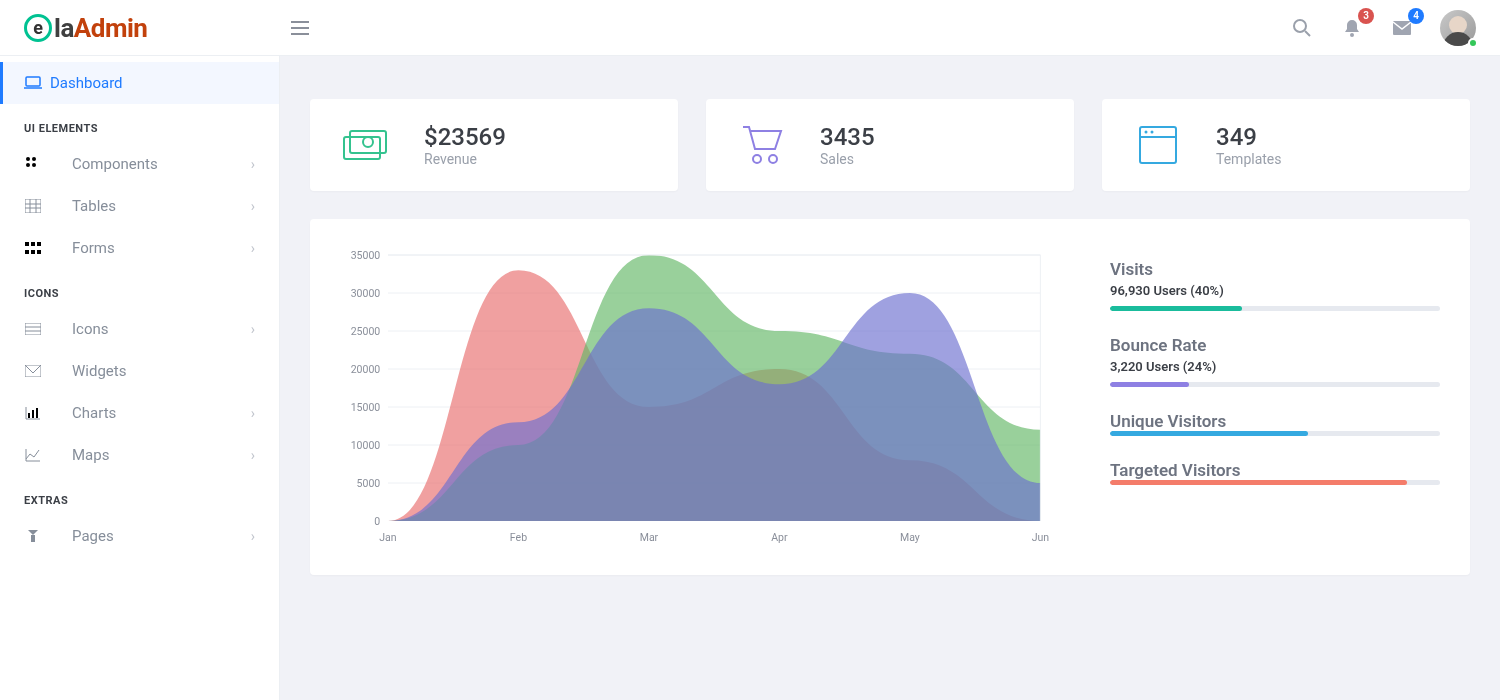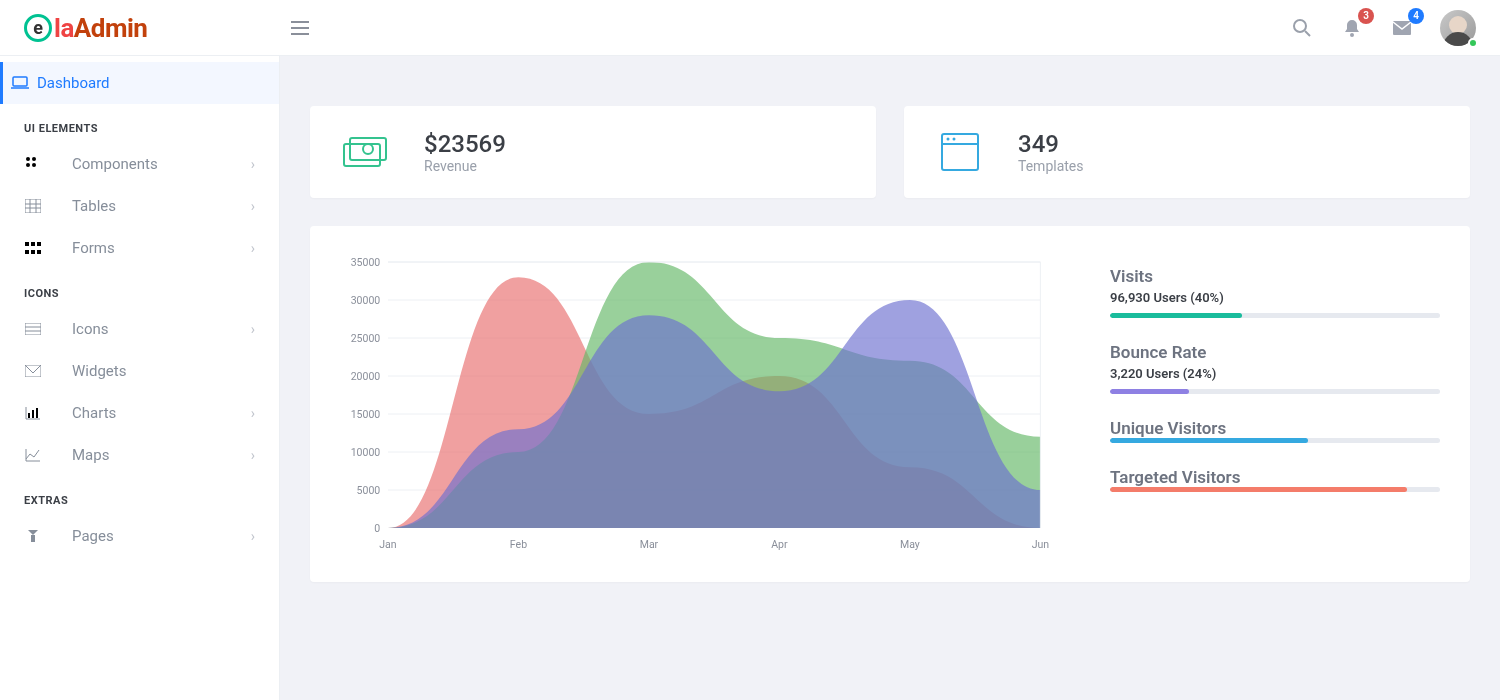--- a/index.html
+++ b/index.html
@@ -92,36 +92,36 @@
     border-right: 1px solid #eceff3;
   }
   .sidebar .nav-item {
     display: flex; align-items: center;
     padding: 12px 24px;
     color: #868e9a; font-size: 15px;
     gap: 30px; cursor: pointer;
   }
   .sidebar .nav-item.active {
     color: #1f7bff; background: #f3f7ff;
-    border-left: 3px solid #1f7bff; padding-left: 8px; gap: 8px;
+    border-left: 3px solid #1f7bff; padding-left: 21px; gap: 8px;
   }
   .sidebar .nav-item .nav-icon {
     width: 18px; display: flex; align-items: center; justify-content: center;
   }
   .sidebar .nav-item .label { flex: 1; }
   .sidebar .nav-item .chev {
     color: #c0c4cc; font-size: 14px;
   }
   .sidebar .section-head {
     padding: 18px 24px 8px; font-size: 11px; font-weight: 700;
     color: #3b3f46; letter-spacing: 0.5px;
   }
 
   
-  .content { flex: 1; padding: 43px 30px; overflow: auto; margin-top: 7px; }
+  .content { flex: 1; padding: 43px 30px; overflow: auto; }
   .stat-row { display: flex; gap: 28px; margin-bottom: 28px; }
   .stat-card {
     flex: 1; background: #fff; border-radius: 4px;
     padding: 24px 24px 24px 24px; display: flex; align-items: center;
     box-shadow: 0 1px 2px rgba(0,0,0,0.03);
   }
   .stat-icon { width: 64px; display: flex; justify-content: center; }
   .stat-text .val { font-size: 24px; color: #3b3f46; font-weight: 500; }
   .stat-text .lbl { font-size: 14px; color: #9aa0ab; }
 
@@ -142,21 +142,21 @@
   
   .plot { width: 100%; height: 300px; }
   .gridline { stroke: #edf0f4; stroke-width: 1; }
 </style>
 </head>
 <body>
 
 <div class="topbar">
   <div class="logo-box">
     <span class="logo-e">e</span>
-    <span class="brand-text"><span style="color:#ef4444">la</span><span style="color:#c2410c">Admin</span></span>
+    <span class="brand-text"><span style="color:#404040">la</span><span style="color:#c2410c">Admin</span></span>
   </div>
 
   <div class="hamburger">
     <svg width="18" height="14" viewBox="0 0 18 14">
         <path d="M0 1h18M0 7h18M0 13h18" stroke="#8a8f9a" stroke-width="2"></path>
       </svg>
   </div>
 
   <div class="topbar-spacer"></div>
 
@@ -301,20 +301,33 @@
           <div class="stat-icon">
             <svg width="46" height="34" viewBox="0 0 46 34">
               <rect x="1" y="9" width="36" height="22" rx="2" fill="none" stroke="#34c38f" stroke-width="2"></rect>
               <rect x="7" y="3" width="36" height="22" rx="2" fill="none" stroke="#34c38f" stroke-width="2"></rect>
               <circle cx="25" cy="14" r="5" fill="none" stroke="#34c38f" stroke-width="2"></circle>
             </svg>
           </div>
           <div class="stat-text" style="margin-left:26px">
             <div class="val">$23569</div>
             <div class="lbl">Revenue</div>
+          </div>
+        </div>
+        <div class="stat-card">
+          <div class="stat-icon">
+            <svg width="42" height="40" viewBox="0 0 42 40">
+              <path d="M2 2h6l6 22h20l6-18H10" fill="none" stroke="#8e80e3" stroke-width="2"></path>
+              <circle cx="16" cy="34" r="4" fill="none" stroke="#8e80e3" stroke-width="2"></circle>
+              <circle cx="32" cy="34" r="4" fill="none" stroke="#8e80e3" stroke-width="2"></circle>
+            </svg>
+          </div>
+          <div class="stat-text" style="margin-left:26px">
+            <div class="val">3435</div>
+            <div class="lbl">Sales</div>
           </div>
         </div>
         <div class="stat-card">
           <div class="stat-icon">
             <svg width="40" height="40" viewBox="0 0 40 40">
               <rect x="2" y="2" width="36" height="36" rx="2" fill="none" stroke="#35a9e0" stroke-width="2"></rect>
               <path d="M2 12h36" stroke="#35a9e0" stroke-width="2"></path>
               <circle cx="8" cy="7" r="1.5" fill="#35a9e0"></circle>
               <circle cx="14" cy="7" r="1.5" fill="#35a9e0"></circle>
             </svg>

